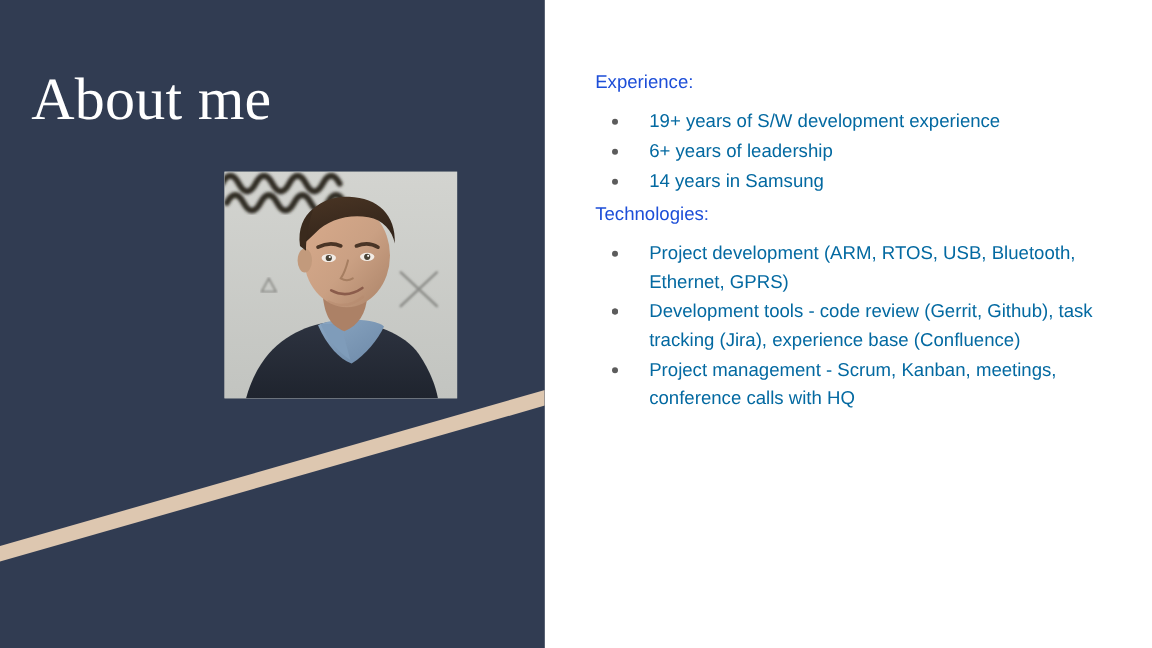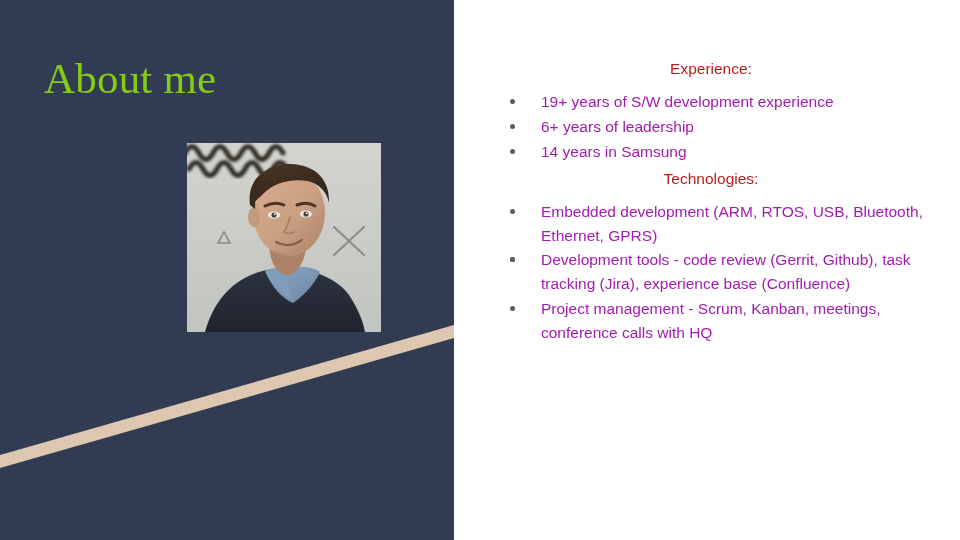--- a/index.html
+++ b/index.html
@@ -26,26 +26,26 @@
     position: absolute;
     left: 0;
     top: 0;
     width: 454px;
     height: 540px;
     background: #313c52;
     overflow: hidden;
   }
   .slide-title {
     position: absolute;
-    left: 44px;
+    left: 26px;
     top: 54px;
     font-family: "Liberation Serif", serif;
-    font-size: 43px;
+    font-size: 50px;
     line-height: 1.15;
-    color: #84cc16;
+    color: #ffffff;
     letter-spacing: 0.2px;
     white-space: nowrap;
   }
 
   
   .accent-line {
     position: absolute;
     left: 0;
     top: 0;
     width: 454px;
@@ -72,38 +72,37 @@
   
   .content {
     position: absolute;
     left: 496px;
     top: 58px;
     width: 430px;
   }
   .section-heading {
     font-size: 15.5px;
     line-height: 1.45;
-    color: #b91c1c;
+    color: #1d4ed8;
     margin: 0 0 10px 0;
-    text-align: center;
   }
   .section-heading.second {
     margin-top: 4px;
   }
   ul.bullets {
     list-style: none;
     margin: 0;
     padding: 0;
   }
   ul.bullets li {
     position: relative;
     padding-left: 45px;
     font-size: 15.5px;
     line-height: 1.53;
-    color: #a21caf;
+    color: #0369a1;
     margin-bottom: 1px;
   }
   ul.bullets li .bullet-dot {
     position: absolute;
     left: 14px;
     top: 9px;
     width: 5px;
     height: 5px;
     border-radius: 50%;
     background: #5c5c5c;
@@ -225,21 +224,21 @@
         <span class="bullet-dot"></span>
         <span class="bullet-text">14 years in Samsung</span>
       </li>
     </ul>
 
     <p class="section-heading second">Technologies:</p>
 
     <ul class="bullets">
       <li>
         <span class="bullet-dot"></span>
-        <span class="bullet-text">Embedded development (ARM, RTOS, USB, Bluetooth, Ethernet, GPRS)</span>
+        <span class="bullet-text">Project development (ARM, RTOS, USB, Bluetooth, Ethernet, GPRS)</span>
       </li>
       <li>
         <span class="bullet-dot"></span>
       </li>
       <li>
         <span class="bullet-dot"></span>
         <span class="bullet-text">Development tools - code review (Gerrit, Github), task tracking (Jira), experience base (Confluence)</span>
       </li>
       <li>
         <span class="bullet-dot"></span>

